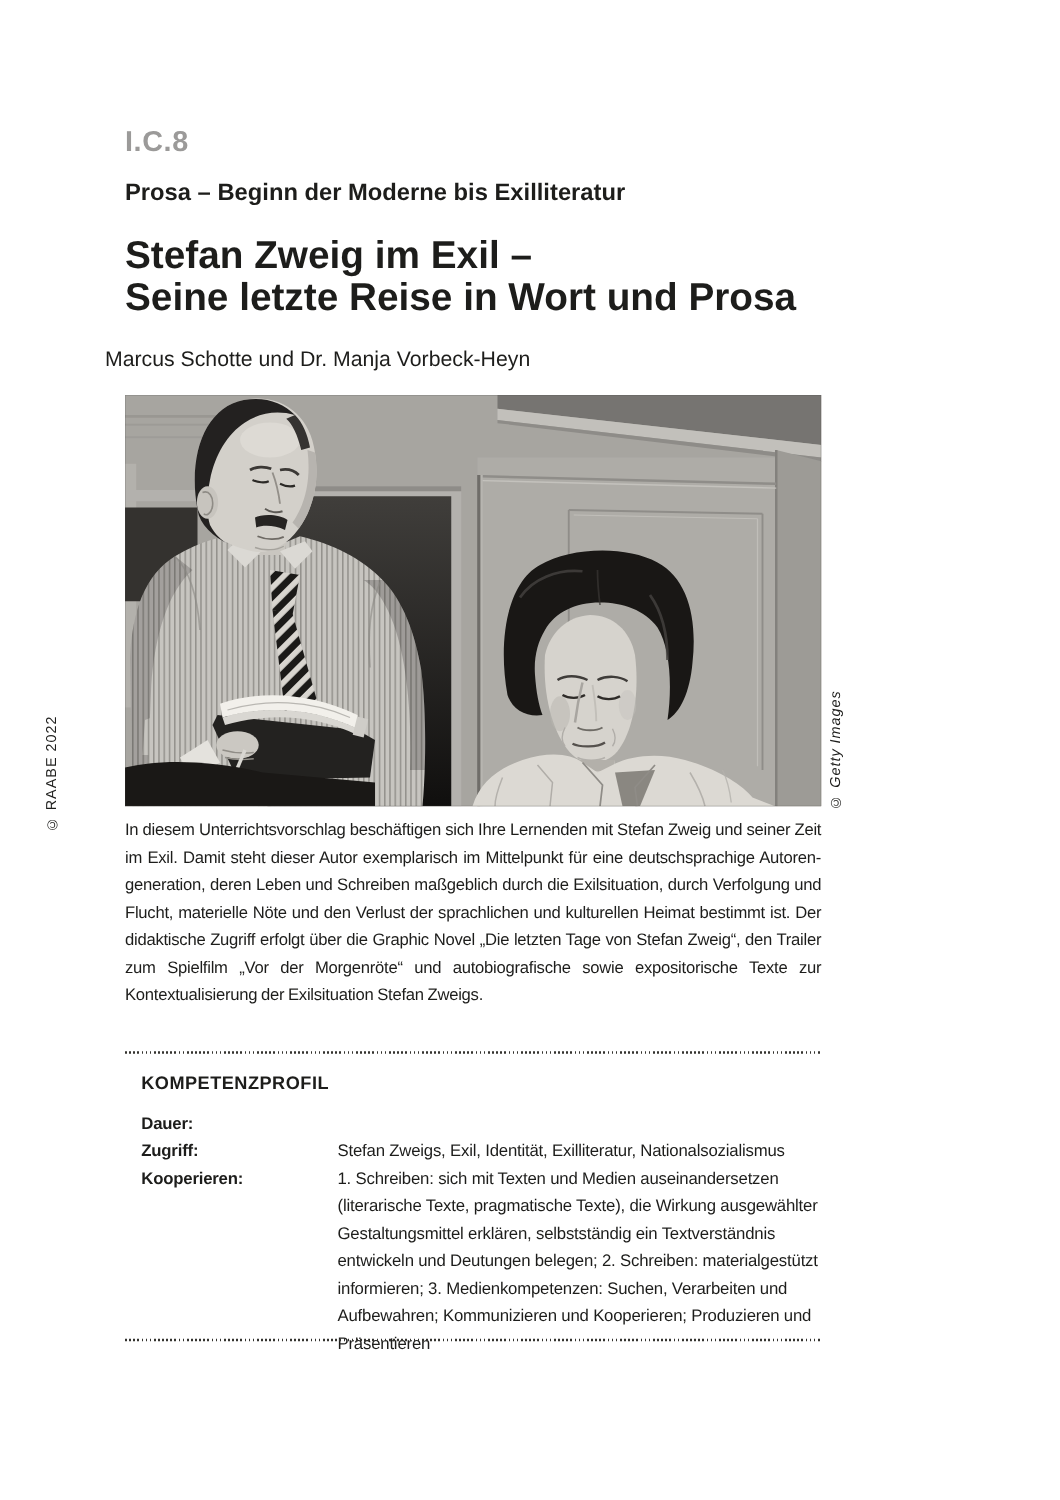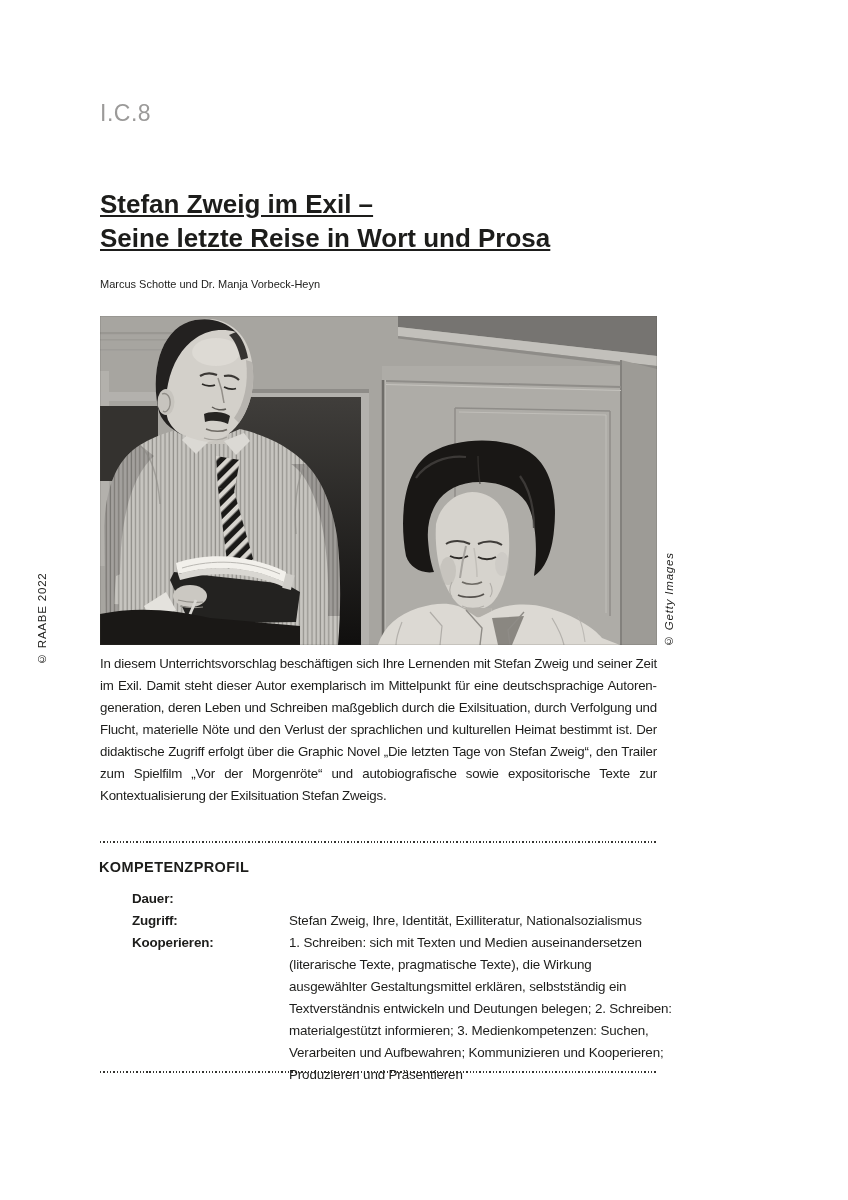--- a/index.html
+++ b/index.html
@@ -4,33 +4,33 @@
 <style>
   html,body{margin:0;padding:0;background:#e9e9e9;}
   .page{
     position:relative; width:848px; height:1200px; margin:0 auto;
     background:#ffffff; overflow:hidden;
     font-family:"Liberation Sans","DejaVu Sans",sans-serif;
     color:#1d1d1b;
   }
   .code{
     position:absolute; left:100px; top:100px;
-    font-size:23px; font-weight:normal; color:#9b9a99; letter-spacing:.5px;text-align:center;
+    font-size:23px; font-weight:bold; color:#9b9a99; letter-spacing:.5px;text-align:center;
   }
   .series{
     position:absolute; left:100px; top:144px;
     font-size:19px; font-weight:bold;
   }
   .title{
     position:absolute; left:100px; top:187px;
-    font-size:26px; line-height:34px; font-weight:bold;text-decoration:underline;
+    font-size:31px; line-height:34px; font-weight:bold;
   }
   .authors{
-    position:absolute; left:100px; top:278px;
-    font-size:11px;
+    position:absolute; left:84px; top:278px;
+    font-size:17px;
   }
   .photo{
     position:absolute; left:100px; top:316px; width:557px; height:329px;
     background:#a7a5a0;
   }
   .photo svg{display:block;}
   .vtext{
     position:absolute; writing-mode:vertical-rl; transform:rotate(180deg);
     font-size:11.5px; letter-spacing:.8px; white-space:nowrap; color:#1d1d1b;
   }
@@ -41,38 +41,39 @@
     font-size:13.3px; line-height:22px; letter-spacing:-.2px; word-spacing:-.5px;
     text-align:justify; hyphens:manual;
   }
   .rule{
     position:absolute; left:100px; width:557px; height:2px;
     background:repeating-linear-gradient(to right,#34332f 0 1.3px,transparent 1.3px 3.3px);
   }
   .rule-top{ top:841px; }
   .rule-bottom{ top:1071px; }
   .kp-heading{
-    position:absolute; left:99px; top:859px;
+    position:absolute; left:113px; top:859px;
     font-size:14.5px; font-weight:bold; letter-spacing:.4px;
   }
   .kp-rows{
     position:absolute; left:113px; top:888px; width:560px;
     font-size:13.4px; line-height:22px; letter-spacing:-.15px;
   }
-  .prow{ display:flex; align-items:flex-start;margin-left:19px; }
+  .prow{ display:flex; align-items:flex-start; }
   .plabel{ width:157px; flex:0 0 157px; font-weight:bold; }
   .pvalue{ width:390px; }
   .pvalue.nowrap{ white-space:nowrap; }
 </style>
 </head>
 <body>
 
 <div class="page">
 
   <div class="code">I.C.8</div>
+  <div class="series">Prosa – Beginn der Moderne bis Exilliteratur</div>
   <div class="title">
     <div>Stefan Zweig im Exil –</div>
     <div>Seine letzte Reise in Wort und Prosa</div>
   </div>
   <div class="authors">Marcus Schotte und Dr. Manja Vorbeck-Heyn</div>
 
   <div class="photo">
     <svg viewBox="0 0 557 329" width="557" height="329">
       <defs>
         <linearGradient id="dg" x1="0" y1="0" x2="0" y2="1">
@@ -234,21 +235,21 @@
 
   <div class="rule rule-top"></div>
 
   <div class="kp-heading">KOMPETENZPROFIL</div>
   <div class="kp-rows">
       <div class="prow">
         <div class="plabel">Dauer:</div>
       </div>
       <div class="prow">
         <div class="plabel">Zugriff:</div>
-        <div class="pvalue nowrap">Stefan Zweig, Ihre, Identität, Exilliteratur, Nationalsozialismus</div>
+        <div class="pvalue nowrap">Stefan Zweigs, Exil, Identität, Exilliteratur, Nationalsozialismus</div>
       </div>
       <div class="prow">
         <div class="plabel">Kooperieren:</div>
         <div class="pvalue">1. Schreiben: sich mit Texten und Medien auseinandersetzen (litera­rische Texte, pragmatische Texte), die Wirkung ausgewählter Gestal­tungsmittel erklären, selbstständig ein Textverständnis entwickeln und Deutungen belegen; 2. Schreiben: materialgestützt informieren; 3. Medienkompetenzen: Suchen, Verarbeiten und Aufbewahren; Kommunizieren und Kooperieren; Produzieren und Präsentieren</div>
       </div>
     </div>
 
   <div class="rule rule-bottom"></div>
 
 </div>

